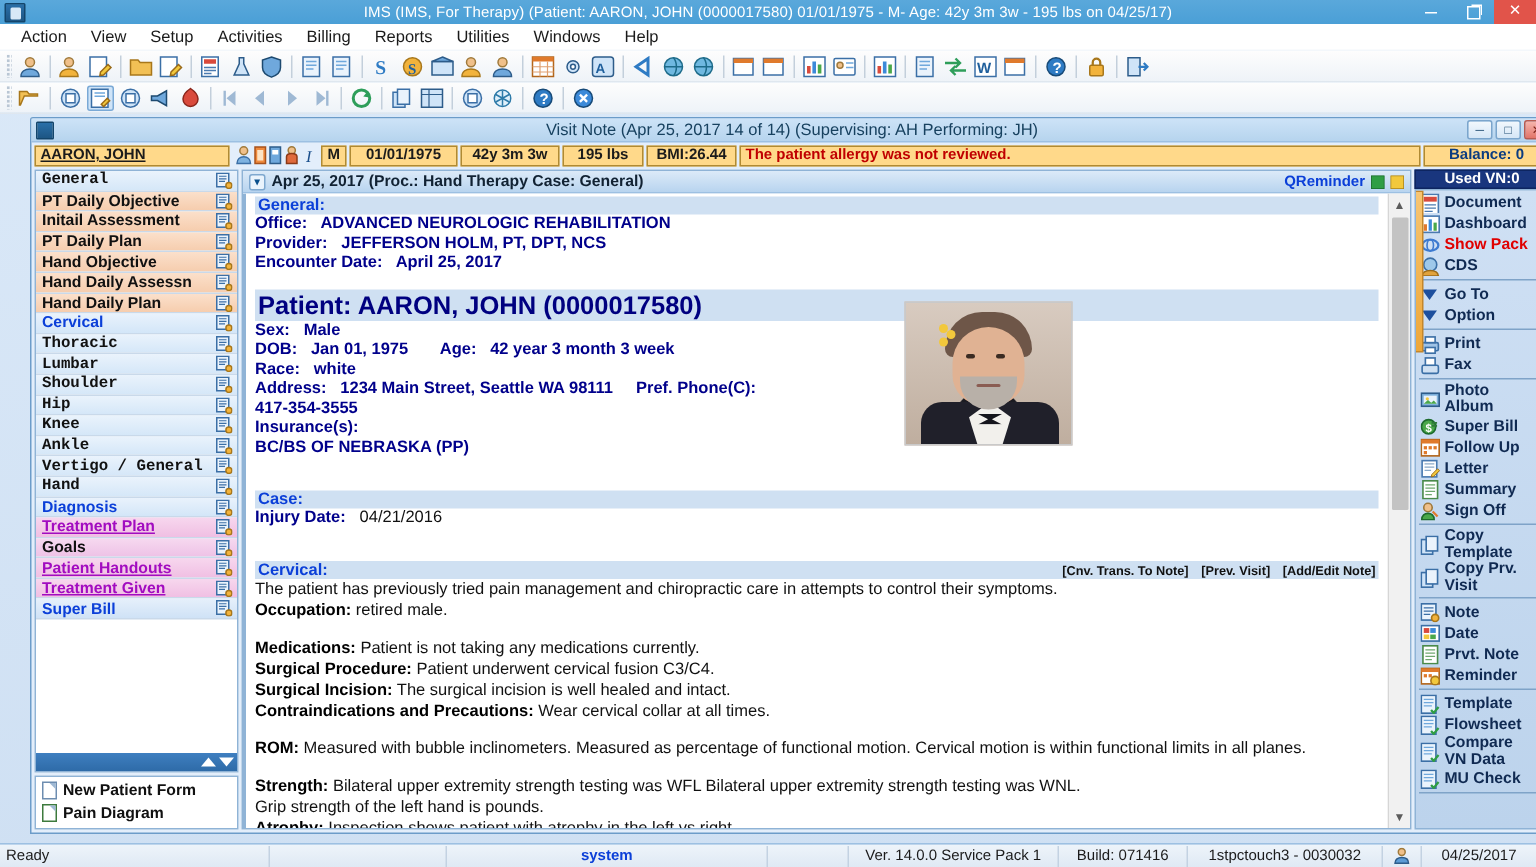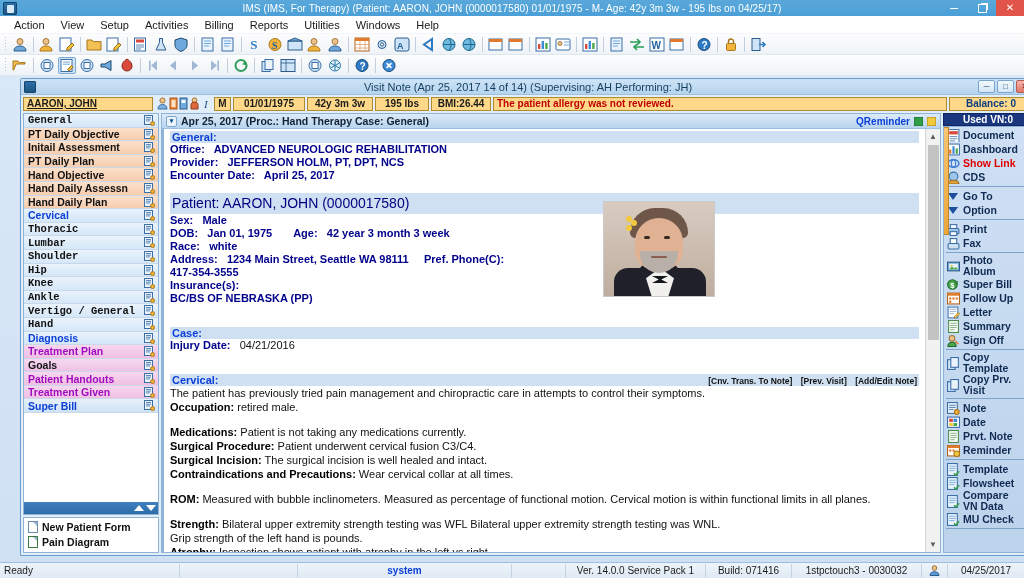--- a/index.html
+++ b/index.html
@@ -159,21 +159,21 @@
     position: relative; cursor: default; white-space: nowrap;
     overflow: hidden;
   }
   .catrow .cico {
     position: absolute; right: 3px; top: 1px;
     width: 11px; height: 11px;
   }
   .catrow.g-blue  { background: linear-gradient(#eaf3fc, #d5e7f8); color: #111; font-family: Liberation Mono, monospace; }
   .catrow.g-peach { background: linear-gradient(#fbe0cb, #f6cdae); color: #111; }
   .catrow.g-cyan  { background: linear-gradient(#e9f2fc, #d3e6f8); color: #0b3fd8; }
-  .catrow.g-pink  { background: linear-gradient(#f7d7ee, #f0bfe3); color: #a20cc0; }
+  .catrow.g-pink  { background: linear-gradient(#f7d7ee, #f0bfe3); color: #a20cc0; text-decoration: underline; }
   .catrow.g-lav   { background: linear-gradient(#f6d9f0, #eec2e6); color: #111; }
   .catrow.g-sb    { background: linear-gradient(#e6f0fb, #cfe2f6); color: #0b3fd8; }
   .catblank { flex: 1 1 auto; background: #ffffff; }
   .catscroll {
     height: 12px; background: linear-gradient(#3f7fc0, #2e6ba8);
     display: flex; align-items: center; justify-content: flex-end;
     padding-right: 2px; gap: 2px;
   }
   .catscroll .arrw {
     width: 0; height: 0; border-left: 5px solid transparent; border-right: 5px solid transparent;
@@ -241,22 +241,22 @@
 
   
   .nsec {
     background: #cfe0f2; color: #0b3fd8; font-weight: bold; font-size: 11px;
     padding: 0 2px; display: flex; align-items: baseline;
   }
   .nsec .acts { margin-left: auto; font-size: 8.5px; color: #111; font-weight: bold; }
   .nsec .acts span { margin-left: 6px; }
   .nline { font-size: 11px; color: #00008b; font-weight: bold; line-height: 13px; white-space: nowrap; }
   .npatient {
-    background: #cfe0f2; color: #000080; font-weight: normal;
-    font-size: 14px; line-height: 21px; padding-left: 2px;
+    background: #cfe0f2; color: #000080; font-weight: bold;
+    font-size: 17px; line-height: 21px; padding-left: 2px;
   }
   .nblack { font-size: 11px; color: #111; line-height: 14px; }
   .nblack b { color: #000; }
   .ngap { height: 11px; }
   .photo {
     position: absolute; right: 210px; top: 72px;
     width: 112px; height: 96px;
     border: 1px solid #c9c9c9;
     overflow: hidden; background: #cdbcb0;
   }
@@ -1087,21 +1087,21 @@
               <span class="lbl2">
                 <span>Dashboard</span>
               </span>
             </div>
             <div class="actrow red">
               <span class="ai"><svg width="13" height="13" viewBox="0 0 12 12">
                   <ellipse cx="6" cy="6" rx="5" ry="3.4" fill="none" stroke="#3c7ad0" stroke-width="1.4"></ellipse>
                   <ellipse cx="6" cy="6" rx="2" ry="3.4" fill="none" stroke="#3c7ad0" stroke-width="1"></ellipse>
                 </svg></span>
               <span class="lbl2">
-                <span>Show Link</span>
+                <span>Show Pack</span>
               </span>
             </div>
             <div class="actrow">
               <span class="ai"><svg width="13" height="13" viewBox="0 0 12 12">
                   <circle cx="6" cy="5" r="4" fill="#9ec8ea" stroke="#3b6fa6"></circle>
                   <path d="M1 12c0-2.2 2.2-3.4 5-3.4S11 9.8 11 12z" fill="#e0a23c" stroke="#9a6a18"></path>
                 </svg></span>
               <span class="lbl2">
                 <span>CDS</span>
               </span>

